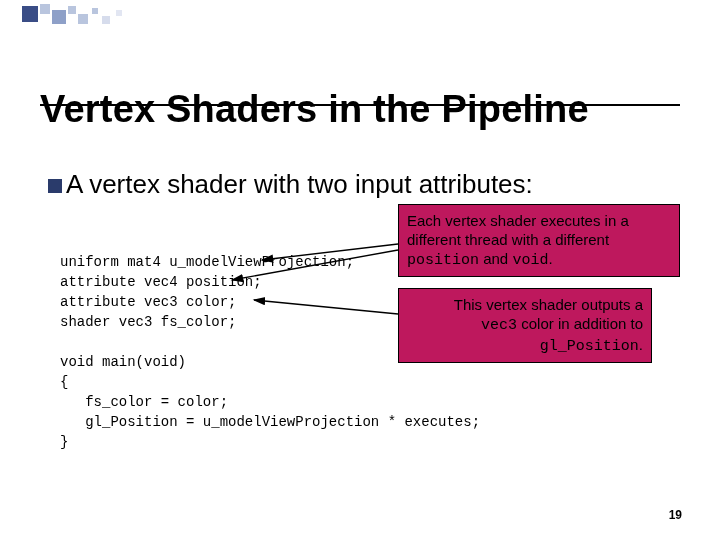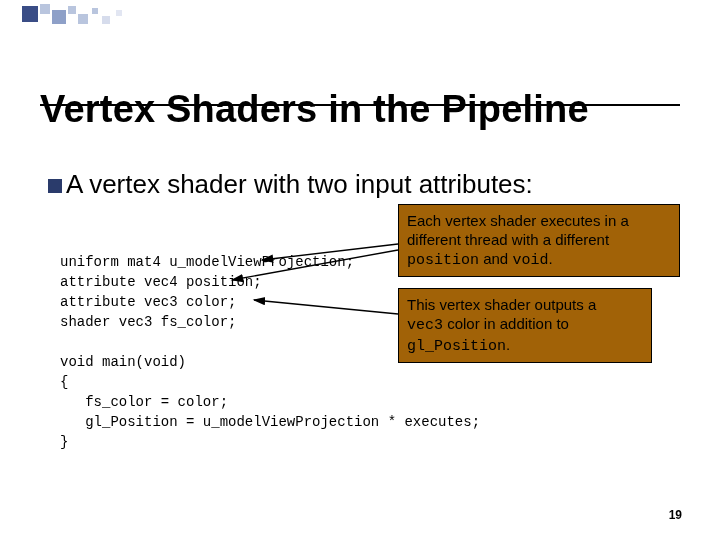--- a/index.html
+++ b/index.html
@@ -67,21 +67,21 @@
     font-size: 14px;
     line-height: 20px;
     white-space: pre;
   }
   .box {
     position: absolute;
     border: 1.5px solid #000;
     padding: 6px 8px;
     font-size: 15px;
     line-height: 19px;
-    background: #a16207;
+    background: #be185d;
   }
   .box .mono {
     font-family: "Courier New", monospace;
   }
   .arrow-svg {
     position: absolute;
     overflow: visible;
   }
   .pagenum {
     position: absolute;
@@ -125,21 +125,21 @@
 <span>   gl_Position = u_modelViewProjection * executes;</span>
 <span>}</span>
 </div>
 
 <div class="box" style="left:398px; top:204px; width:264px;">
   <span>Each vertex shader executes in a</span><br>
   <span>different thread with a different</span><br>
   <span class="mono">position</span><span> and </span><span class="mono">void</span><span>.</span>
 </div>
 
-<div class="box" style="left:398px; top:288px; width:236px;">
+<div class="box" style="left:398px; top:288px; width:236px;text-align:right;">
   <span>This vertex shader outputs a</span><br>
   <span class="mono">vec3</span><span> color in addition to</span><br>
   <span class="mono">gl_Position</span><span>.</span>
 </div>
 
 <svg class="arrow-svg" style="left:0; top:0;" width="720" height="540">
   <defs>
     <marker id="ah" markerWidth="10" markerHeight="10" refX="8" refY="3" orient="auto">
       <path d="M0,0 L9,3 L0,6 Z" fill="#000"></path>
     </marker>

